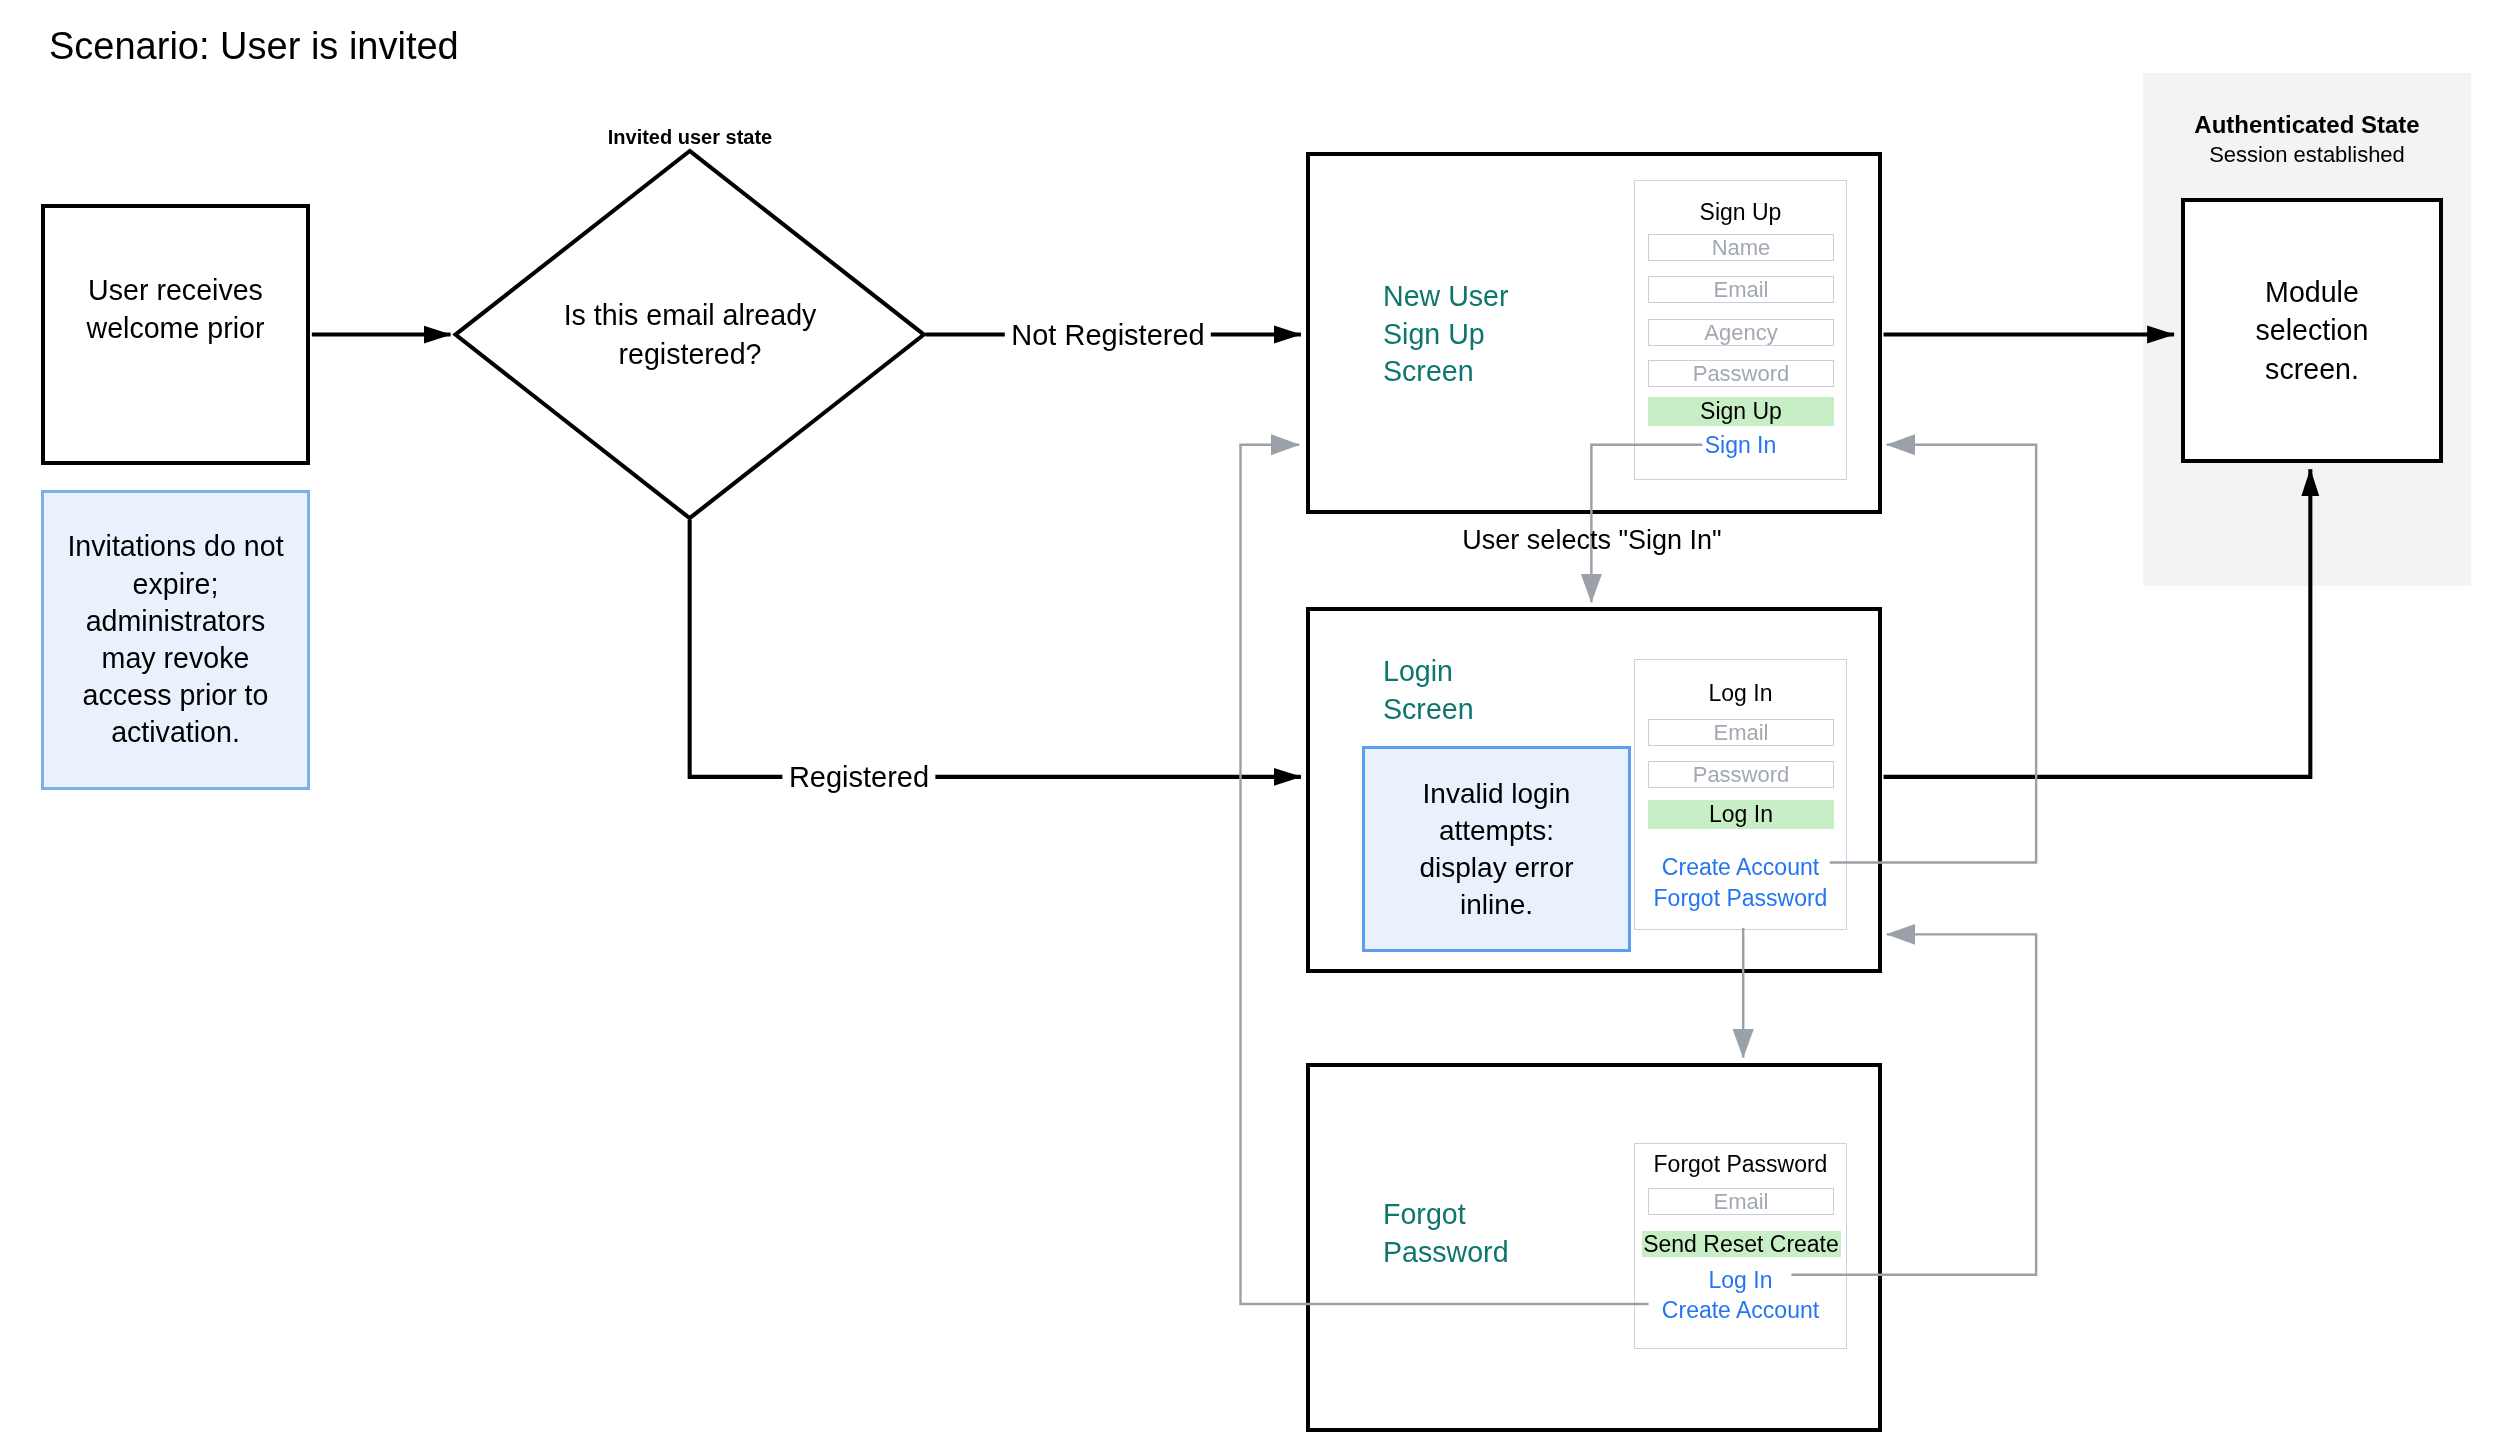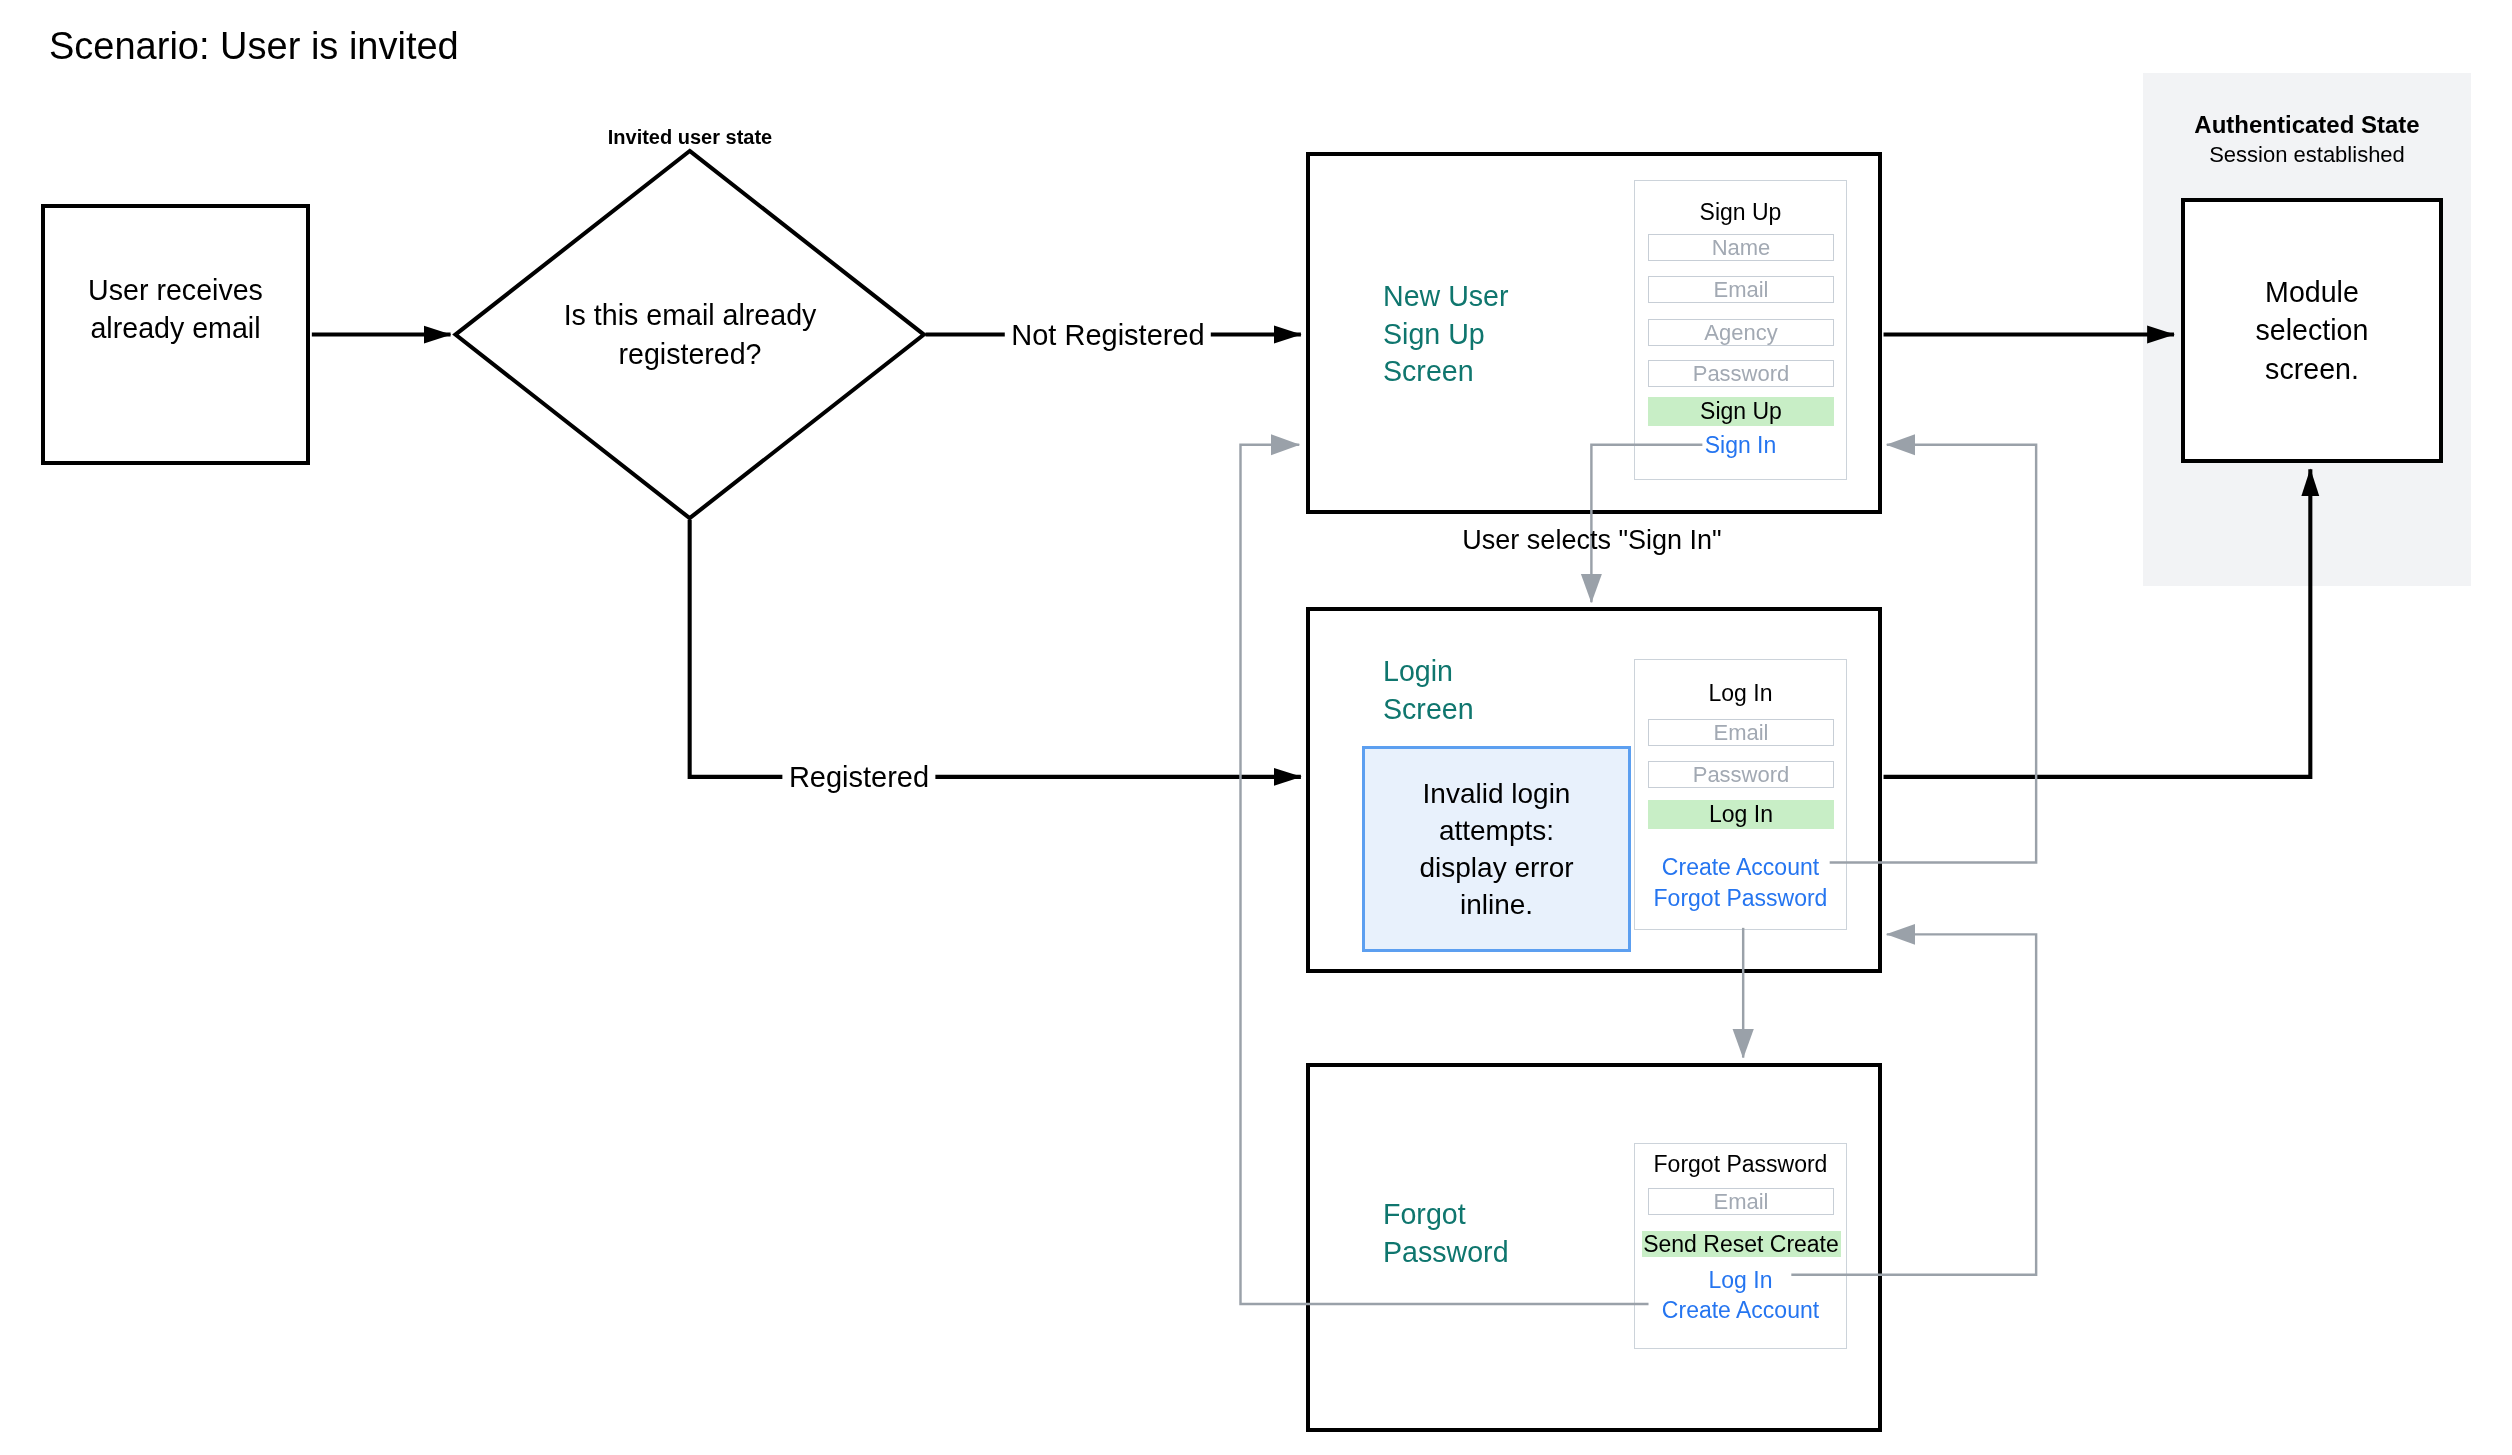--- a/index.html
+++ b/index.html
@@ -47,23 +47,26 @@
 
 <div id="canvas">
 
   <svg class="underlay" width="2512" height="1455" viewBox="0 0 3078 1783">
     <polygon points="845,185 1132,410 845,635 558,410" fill="#ffffff" stroke="#000000" stroke-width="5"></polygon>
   </svg>
 
   <div class="abs page-title">Scenario: User is invited</div>
 
   <div class="abs flow-box welcome-box">
-    <div class="txt">User receives already email</div>
+    <div class="txt">User receives welcome prior</div>
   </div>
 
+  <div class="abs note-box">
+    <div class="txt">Invitations do not expire; administrators may revoke access prior to activation.</div>
+  </div>
 
   <div class="abs decision-label">Invited user state</div>
   <div class="abs decision-text">Is this email already registered?</div>
 
   <div class="abs screen signup-screen">
     <div class="screen-label" style="left:73px;top:122px;width:163px;">New User Sign Up Screen</div>
     <div class="mockform" style="left:324px;top:24px;width:213px;height:300px;">
       <div class="mf-title" style="top:18px;">Sign Up</div>
       <div class="mockinput" style="top:53px;">Name</div>
       <div class="mockinput" style="top:95px;">Email</div>

